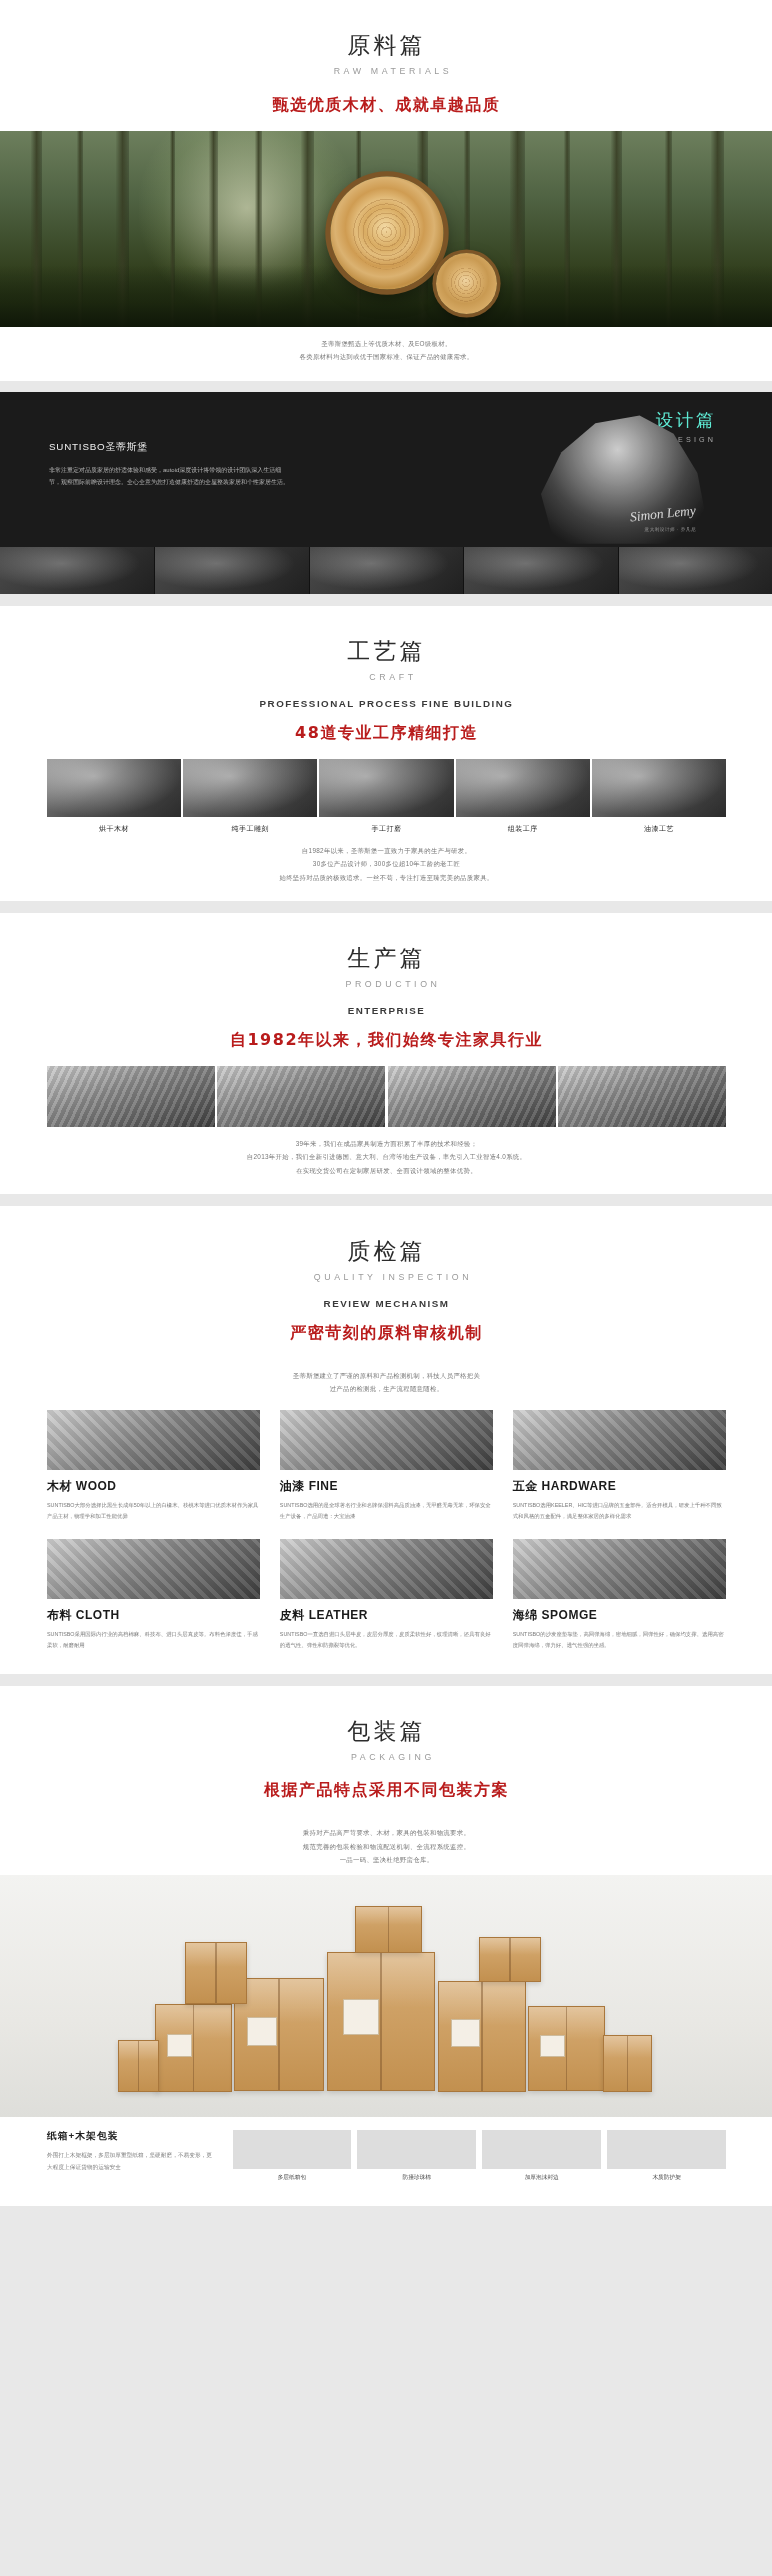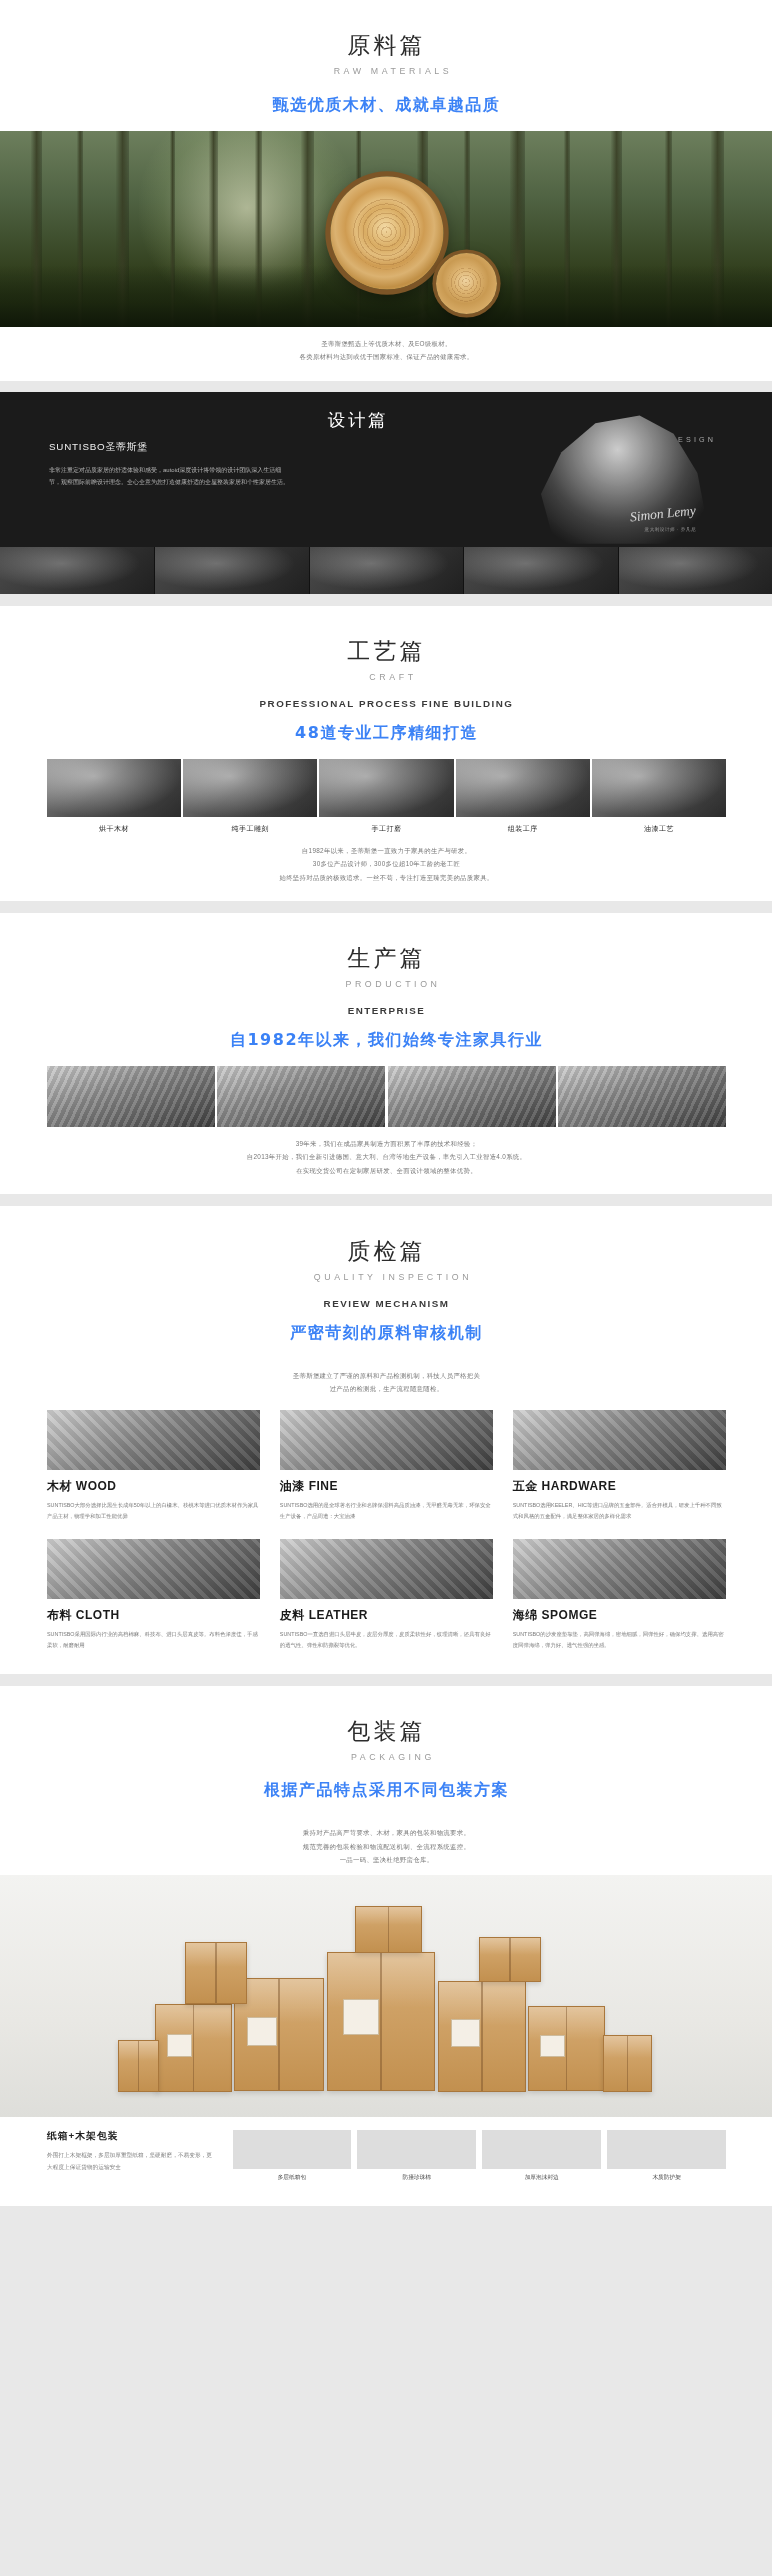--- a/index.html
+++ b/index.html
@@ -34,21 +34,21 @@
     color: #9a9a9a;
     margin-top: 5.2px;
     font-weight: 400;
     padding-left: 13px;
   }
   .sec-sub {
     text-align: center;
     font-size: 16px;
     font-weight: bold;
     letter-spacing: 1.5px;
-    color: #3b82f6;
+    color: #b91c1c;
     margin-top: 13.4px;
     margin-bottom: 15.5px;
     font-family: "DejaVu Sans", "Liberation Sans", sans-serif;
   }
   .sec-sub-en {
     text-align: center;
     font-size: 9.8px;
     letter-spacing: 1.5px;
     color: #3a3a3a;
     font-weight: bold;
@@ -116,21 +116,21 @@
 
   
   .design-wrap {
     position: relative;
     background: #1b1b1b;
     color: #ddd;
     height: 155px;
     overflow: hidden;
   }
   .design-head { text-align:right; padding: 15.5px 57px 0 0; }
-  .design-head .cn { font-size: 17.5px; letter-spacing: 2.6px; color:#ffffff;text-align:center; }
+  .design-head .cn { font-size: 17.5px; letter-spacing: 2.6px; color:#5eead4; }
   .design-head .en { font-size: 7.2px; letter-spacing: 3.1px; color:#a8a8a8; margin-top:3.1px;}
   .design-left { position:absolute; left: 49px; top: 49px; width: 242px; }
   .design-left .title { font-size: 9.8px; letter-spacing: 0.8px; color:#f0f0f0; margin-bottom: 9.3px; }
   .design-left .desc { font-size: 6px; line-height: 2.1; color:#b5b5b5; }
   .portrait {
     position:absolute; right:62px; top:20.6px; width: 170px; height: 131px;
     background:
       radial-gradient(ellipse at 45% 28%, #cfc8c0 0%, #8d857c 28%, #4a453f 55%, #241f1b 80%),
       #151311;
     filter: grayscale(1) contrast(1.05);

